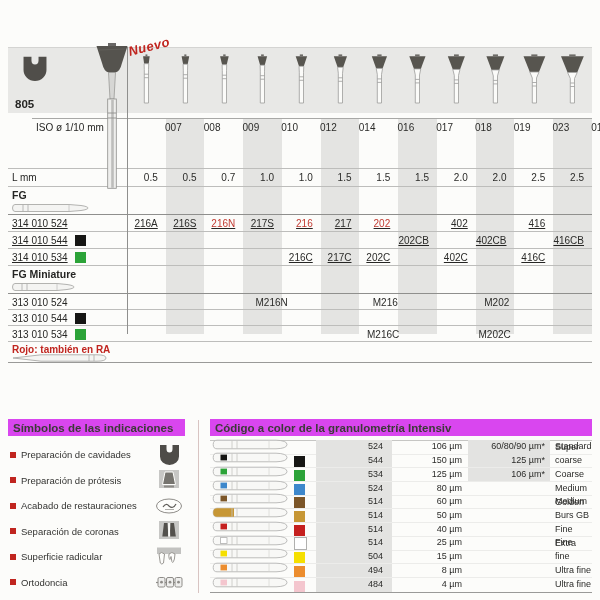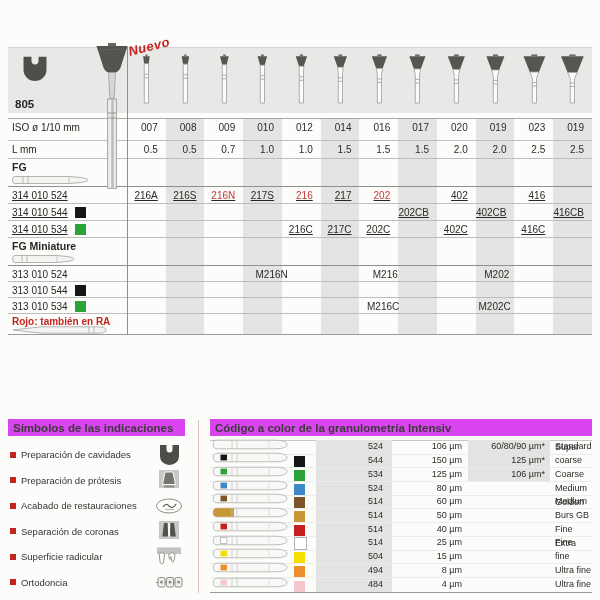--- a/index.html
+++ b/index.html
@@ -16,22 +16,22 @@
   .idbox{position:absolute;left:0;top:0;width:119px;height:66px;}
   .idbox .shape-icon{position:absolute;left:12px;top:7px;}
   .fig-code{position:absolute;left:7px;bottom:4px;font-weight:bold;font-size:11.5px;color:#262624;}
   #band-burs{position:absolute;left:119px;top:6px;display:flex;}
   .bcol{width:38.75px;height:50px;display:flex;justify-content:center;}
   .nuevo{position:absolute;left:120px;top:-9px;transform:rotate(-14deg);color:#c0251f;font-weight:bold;font-style:italic;font-size:13px;letter-spacing:.5px;}
   .shading{position:absolute;left:119px;top:78px;width:465px;height:216px;
     background:repeating-linear-gradient(90deg, rgba(0,0,0,0) 0 38.75px, #e4e4e2 38.75px 77.5px);}
   .rows{position:absolute;left:0;top:73px;width:584px;border-bottom:1px solid #9a9a98;}
   .mrow{position:relative;display:flex;border-top:1px solid #bdbdbb;box-sizing:border-box;}
-  .mrow.iso{margin-top:5px;height:22px;border-top-color:#a8a8a6;}
-  .mrow.lmm{height:18px;}
+  .mrow.iso{margin-top:5px;height:22px;border-top-color:#a8a8a6;margin-left:24px;}
+  .mrow.lmm{height:18px;margin-top:28px;}
   .sechead{position:relative;border-top:1px solid #bdbdbb;height:28px;box-sizing:border-box;padding-left:4px;}
   .sec-label{font-weight:bold;font-size:10.5px;padding-top:2px;}
   .sechead svg{position:absolute;left:3px;top:13px;}
   .vrow.h17{height:17px;text-decoration:underline;}
   .vrow.h16{height:16px;gap:17px;}
   .vrow.strong{border-top-color:#8f8f8d;}
   .noterow{position:relative;border-top:1px solid #bdbdbb;height:21px;box-sizing:border-box;}
   .note-label{color:#c0251f;font-weight:bold;font-size:10px;padding:2px 0 0 4px;}
   .noterow svg{position:absolute;left:3px;top:11px;}
   .ref{position:relative;width:119px;flex:none;font-size:10px;padding:3px 0 0 4px;box-sizing:border-box;}
@@ -198,21 +198,21 @@
         <div class="ref">ISO ø 1/10 mm</div>
         <div id="iso-cells" style="display:flex">
             <div class="cell">007</div>
             <div class="cell">008</div>
             <div class="cell">009</div>
             <div class="cell">010</div>
             <div class="cell">012</div>
             <div class="cell">014</div>
             <div class="cell">016</div>
             <div class="cell">017</div>
-            <div class="cell">020</div>
+            <div class="cell">018</div>
             <div class="cell">019</div>
             <div class="cell">023</div>
             <div class="cell">019</div>
           </div>
       </div>
       <div class="mrow lmm">
         <div class="ref">L mm</div>
         <div id="l-cells" style="display:flex">
             <div class="cell">0.5</div>
             <div class="cell">0.5</div>

